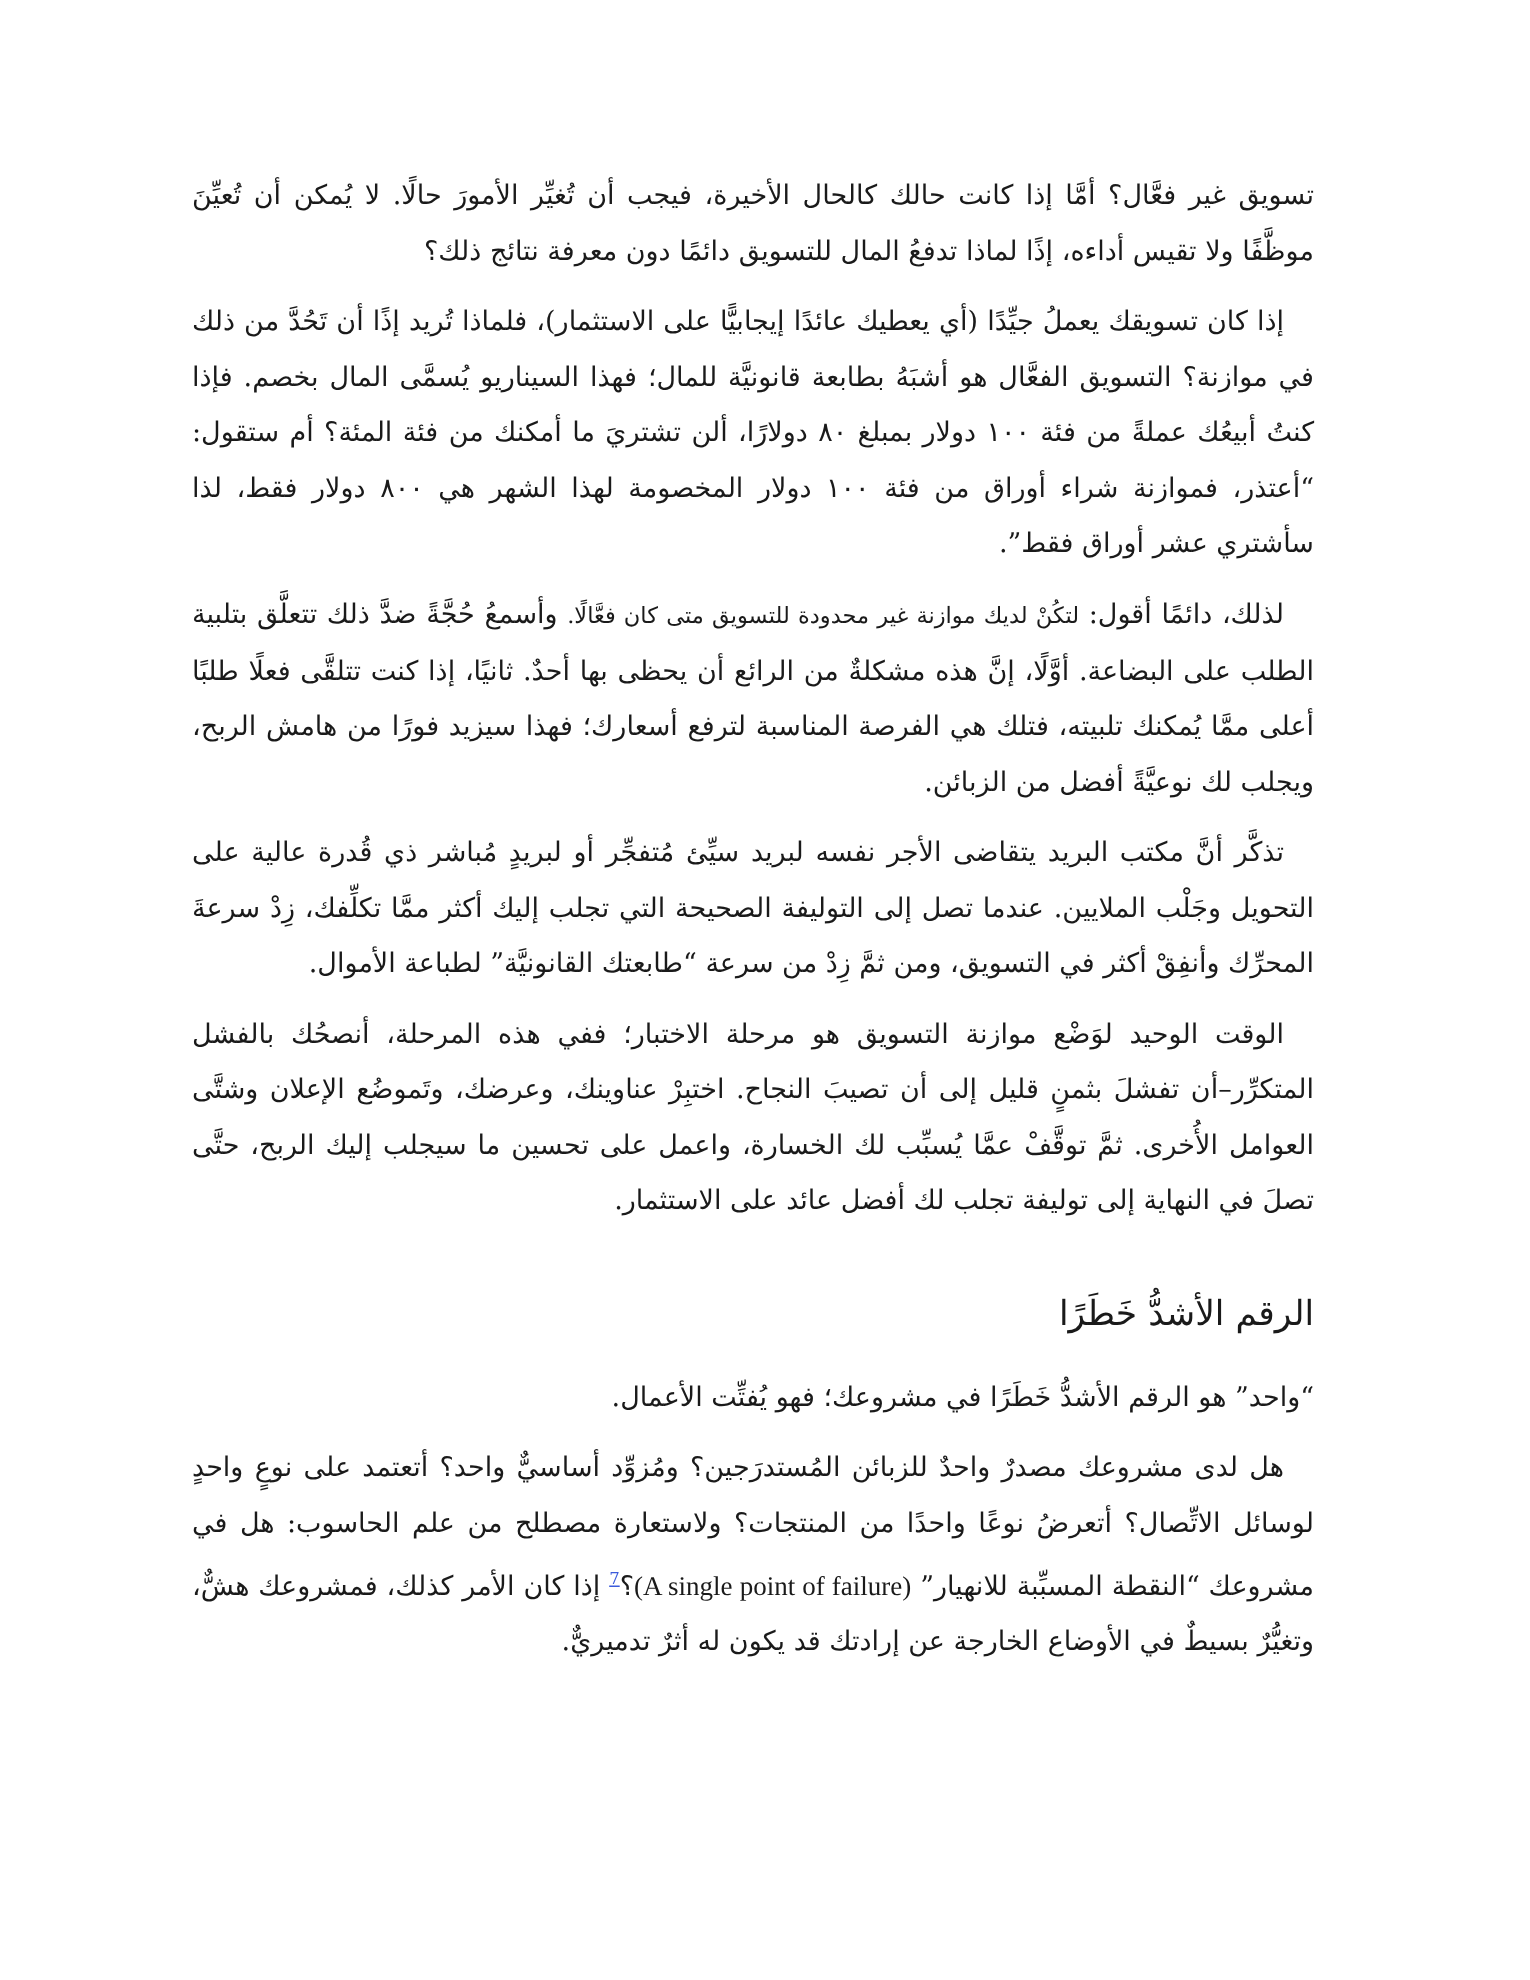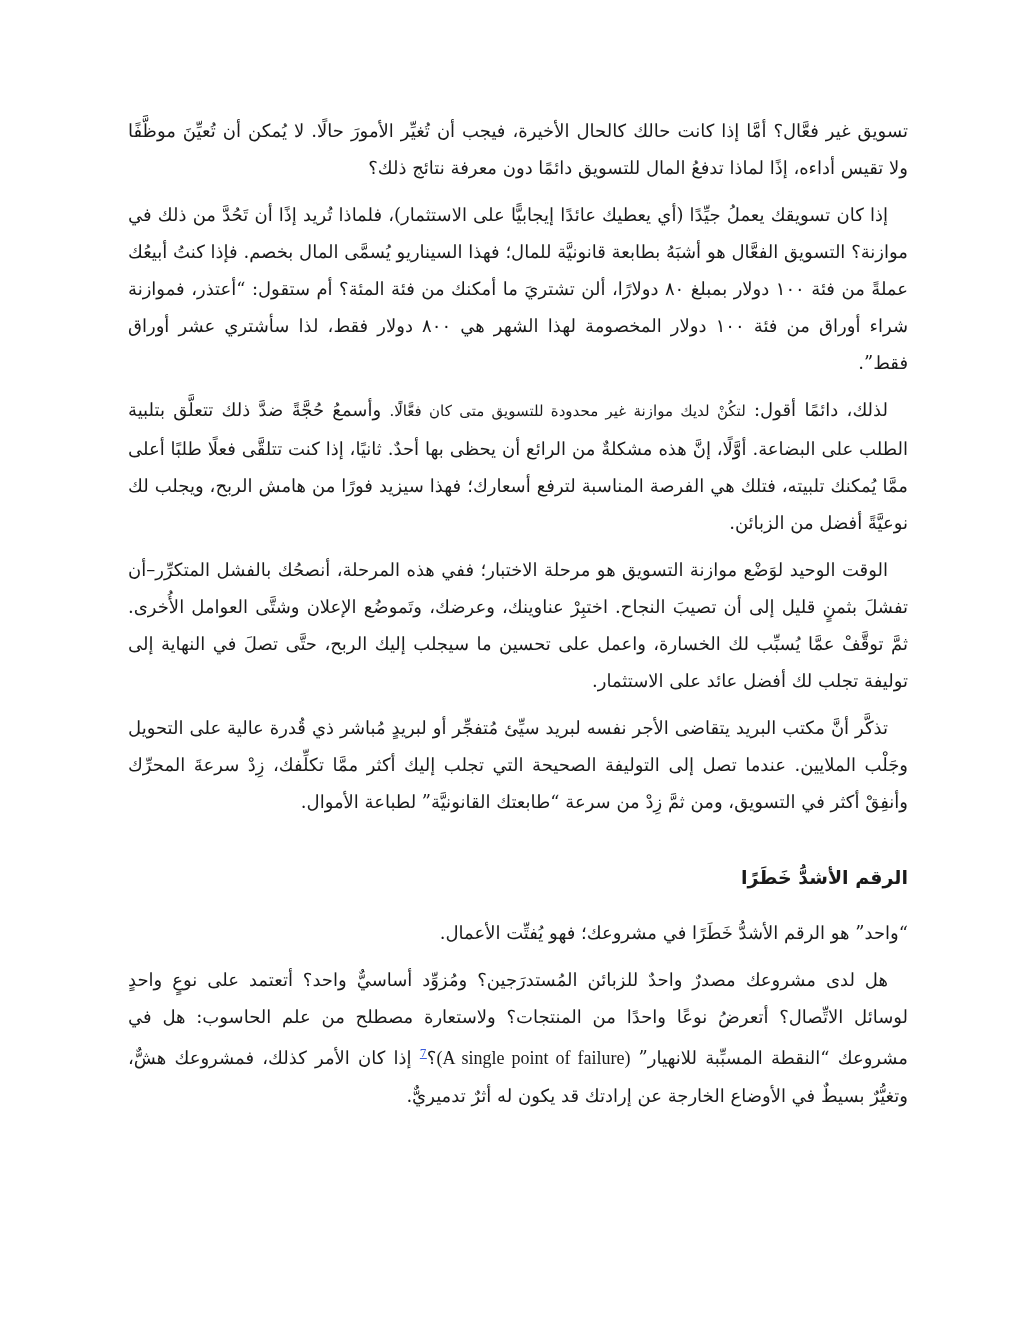--- a/index.html
+++ b/index.html
@@ -10,43 +10,43 @@
   body {
     width: 1020px;
     height: 1320px;
     overflow: hidden;
     position: relative;
     color: #1a1a1a;
   }
   .page {
     position: absolute;
     left: 128px;
-    right: 112px;
+    right: 144px;
     top: 112px;
     direction: rtl;
     text-align: justify;
     font-family: "DejaVu Serif", "Liberation Serif", serif;
     font-size: 18px;
     line-height: 37px;
   }
   .para {
     margin: 0 0 10px 0;
     text-indent: 20px;
   }
   .para.first {
     text-indent: 0;
   }
   .para.noindent {
     text-indent: 0;
     margin-top: 20px;
   }
   .heading {
     font-family: "DejaVu Sans", "Liberation Sans", sans-serif;
-    font-weight: bold;
-    font-size: 19px;
+    font-weight: normal;
+    font-size: 23px;
     margin: 40px 0 16px 0;
     line-height: 34px;
   }
   .ltr {
     direction: ltr;
     unicode-bidi: isolate;
     font-family: Liberation Serif, serif;
   }
   .footnote-ref {
     color: #3b5bdb;
@@ -62,23 +62,23 @@
 <div class="page">
 
   <p class="para first">تسويق غير فعَّال؟ أمَّا إذا كانت حالك كالحال الأخيرة، فيجب أن تُغيِّر الأمورَ حالًا. لا يُمكن أن تُعيِّنَ موظَّفًا ولا تقيس أداءه، إذًا لماذا تدفعُ المال للتسويق دائمًا دون معرفة نتائج ذلك؟</p>
 
   <p class="para">إذا كان تسويقك يعملُ جيِّدًا (أي يعطيك عائدًا إيجابيًّا على الاستثمار)، فلماذا تُريد إذًا أن تَحُدَّ من ذلك في موازنة؟ التسويق الفعَّال هو أشبَهُ بطابعة قانونيَّة للمال؛ فهذا السيناريو يُسمَّى المال بخصم. فإذا كنتُ أبيعُك عملةً من فئة ١٠٠ دولار بمبلغ ٨٠ دولارًا، ألن تشتريَ ما أمكنك من فئة المئة؟ أم ستقول: “أعتذر، فموازنة شراء أوراق من فئة ١٠٠ دولار المخصومة لهذا الشهر هي ٨٠٠ دولار فقط، لذا سأشتري عشر أوراق فقط”.</p>
 
   <p class="para">
     <span>لذلك، دائمًا أقول: </span><span style="font-size:15px;">لتكُنْ لديك موازنة غير محدودة للتسويق متى كان فعَّالًا.</span><span> وأسمعُ حُجَّةً ضدَّ ذلك تتعلَّق بتلبية الطلب على البضاعة. أوَّلًا، إنَّ هذه مشكلةٌ من الرائع أن يحظى بها أحدٌ. ثانيًا، إذا كنت تتلقَّى فعلًا طلبًا أعلى ممَّا يُمكنك تلبيته، فتلك هي الفرصة المناسبة لترفع أسعارك؛ فهذا سيزيد فورًا من هامش الربح، ويجلب لك نوعيَّةً أفضل من الزبائن.</span>
   </p>
 
+  <p class="para">تذكَّر أنَّ مكتب البريد يتقاضى الأجر نفسه لبريد سيِّئ مُتفجِّر أو لبريدٍ مُباشر ذي قُدرة عالية على التحويل وجَلْب الملايين. عندما تصل إلى التوليفة الصحيحة التي تجلب إليك أكثر ممَّا تكلِّفك، زِدْ سرعةَ المحرِّك وأنفِقْ أكثر في التسويق، ومن ثمَّ زِدْ من سرعة “طابعتك القانونيَّة” لطباعة الأموال.</p>
+
   <p class="para">الوقت الوحيد لوَضْع موازنة التسويق هو مرحلة الاختبار؛ ففي هذه المرحلة، أنصحُك بالفشل المتكرِّر–أن تفشلَ بثمنٍ قليل إلى أن تصيبَ النجاح. اختبِرْ عناوينك، وعرضك، وتَموضُع الإعلان وشتَّى العوامل الأُخرى. ثمَّ توقَّفْ عمَّا يُسبِّب لك الخسارة، واعمل على تحسين ما سيجلب إليك الربح، حتَّى تصلَ في النهاية إلى توليفة تجلب لك أفضل عائد على الاستثمار.</p>
-
-  <p class="para">تذكَّر أنَّ مكتب البريد يتقاضى الأجر نفسه لبريد سيِّئ مُتفجِّر أو لبريدٍ مُباشر ذي قُدرة عالية على التحويل وجَلْب الملايين. عندما تصل إلى التوليفة الصحيحة التي تجلب إليك أكثر ممَّا تكلِّفك، زِدْ سرعةَ المحرِّك وأنفِقْ أكثر في التسويق، ومن ثمَّ زِدْ من سرعة “طابعتك القانونيَّة” لطباعة الأموال.</p>
 
   <h2 class="heading">الرقم الأشدُّ خَطَرًا</h2>
 
   <p class="para noindent">“واحد” هو الرقم الأشدُّ خَطَرًا في مشروعك؛ فهو يُفتِّت الأعمال.</p>
 
   <p class="para">
     <span>هل لدى مشروعك مصدرٌ واحدٌ للزبائن المُستدرَجين؟ ومُزوِّد أساسيٌّ واحد؟ أتعتمد على نوعٍ واحدٍ لوسائل الاتِّصال؟ أتعرضُ نوعًا واحدًا من المنتجات؟ ولاستعارة مصطلح من علم الحاسوب: هل في مشروعك “النقطة المسبِّبة للانهيار” </span><span class="ltr">(A single point of failure)</span><span>؟</span><a class="footnote-ref">7</a><span> إذا كان الأمر كذلك، فمشروعك هشٌّ، وتغيُّرٌ بسيطٌ في الأوضاع الخارجة عن إرادتك قد يكون له أثرٌ تدميريٌّ.</span>
   </p>
 
 

